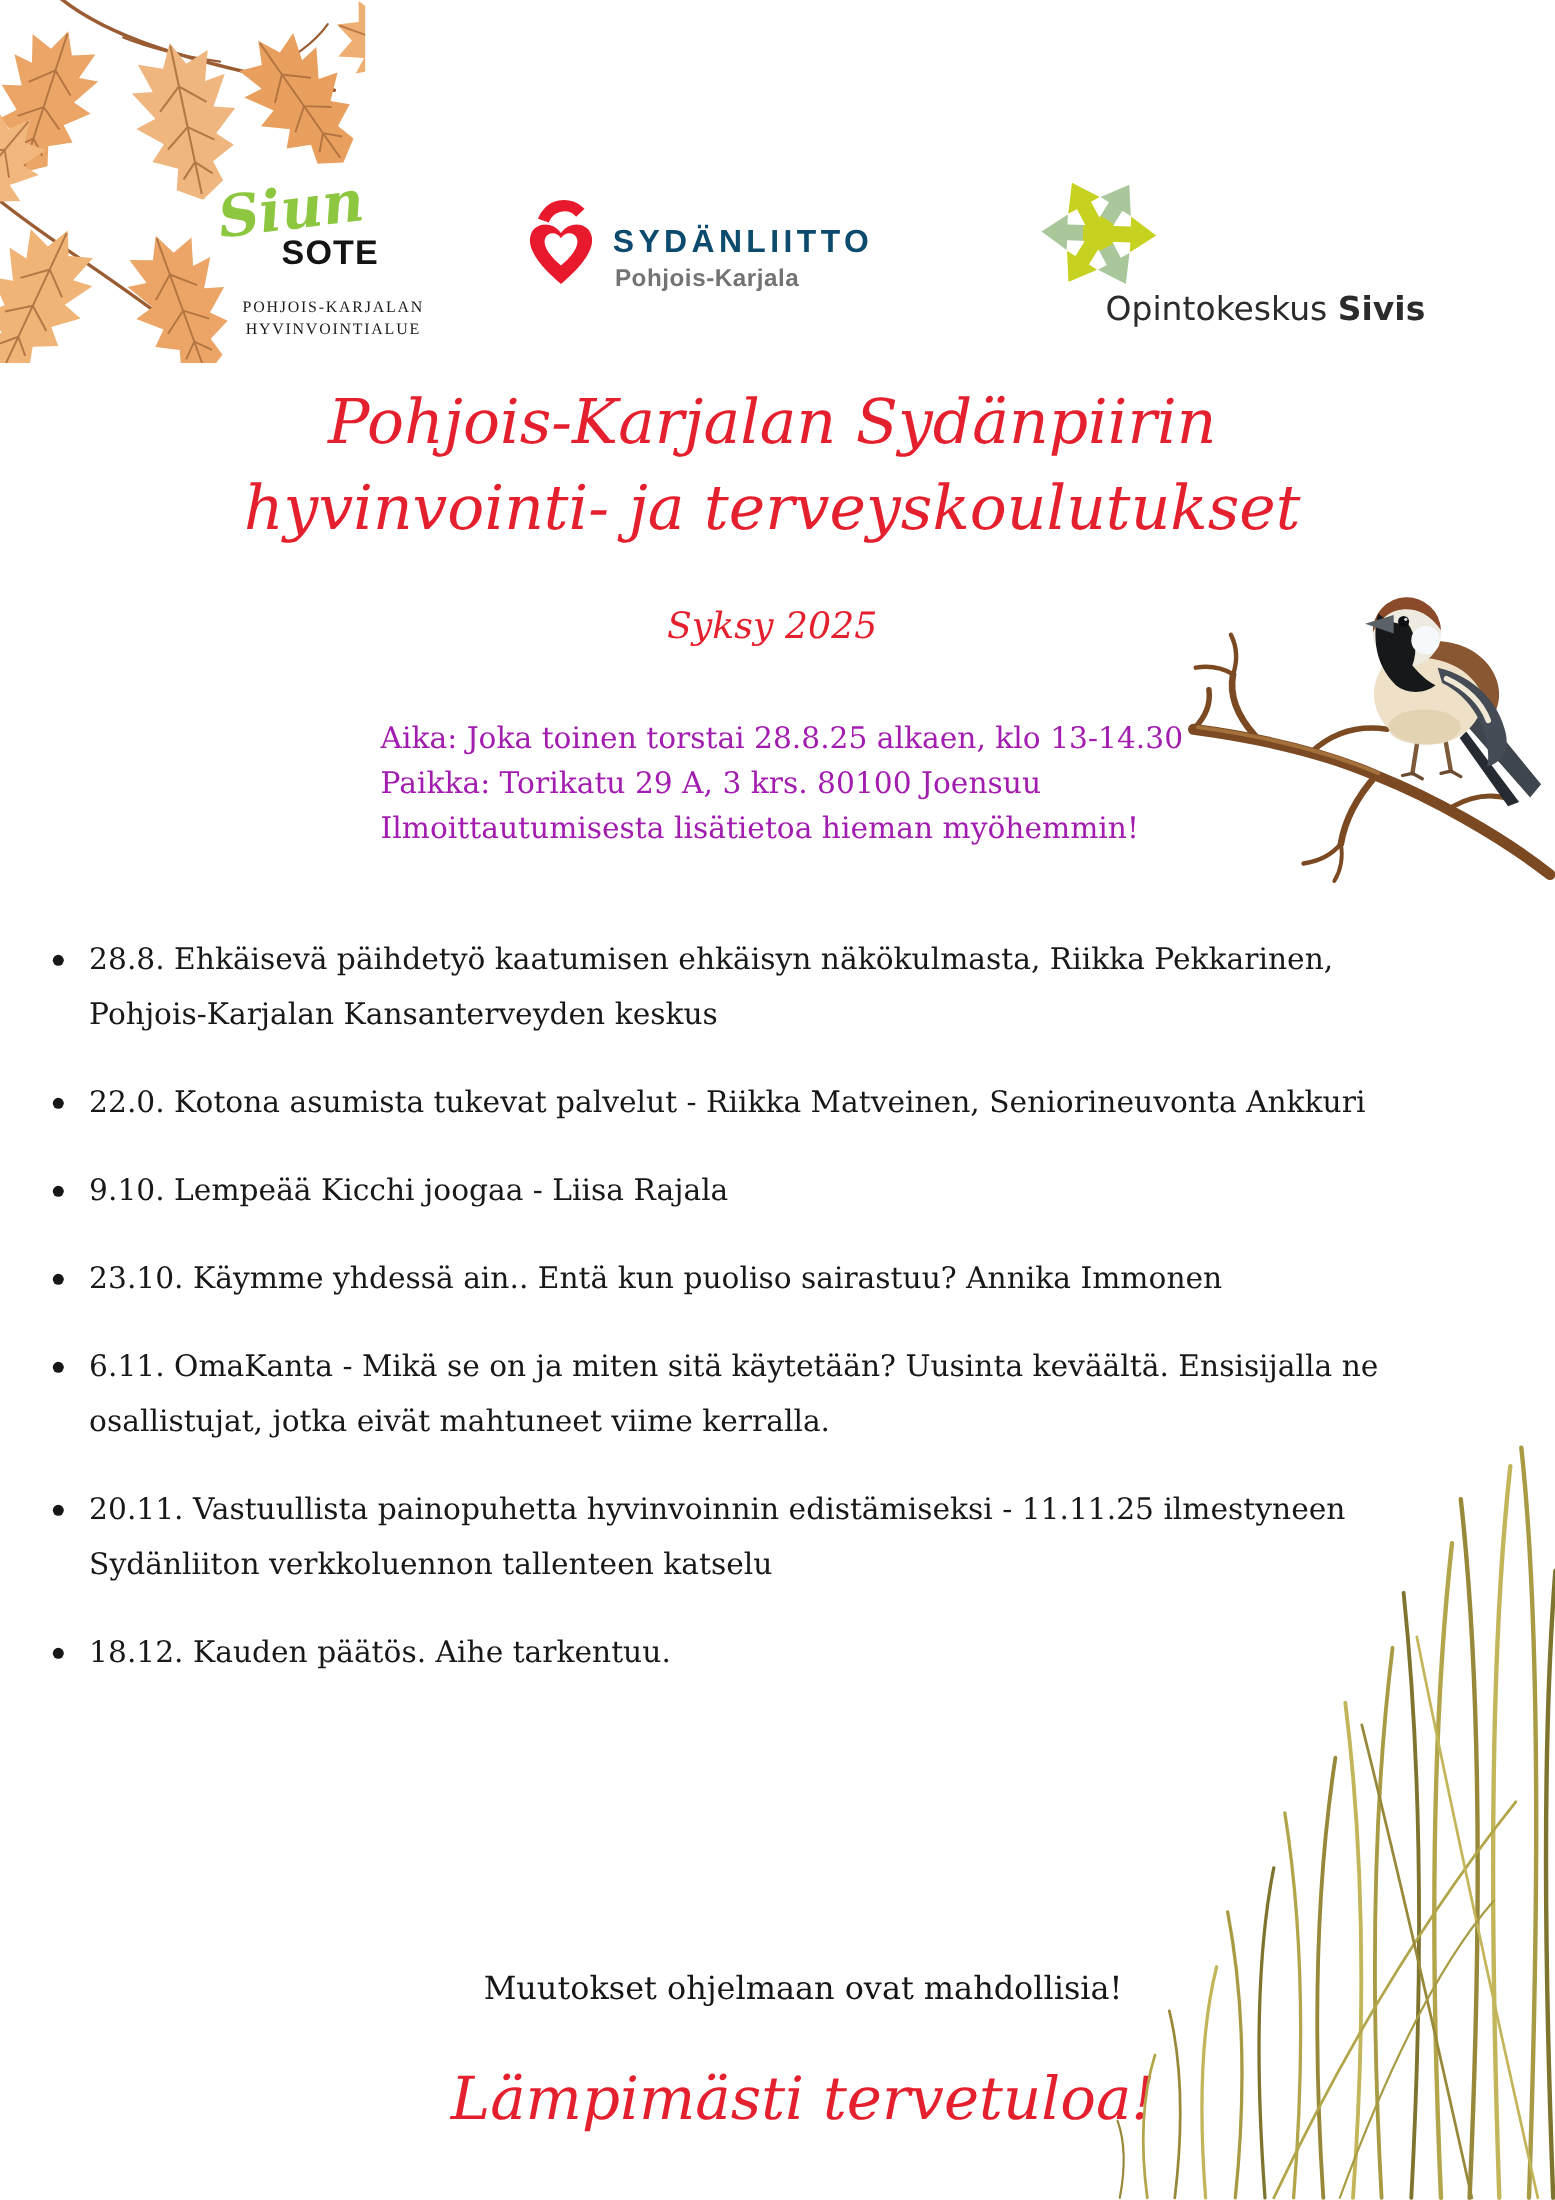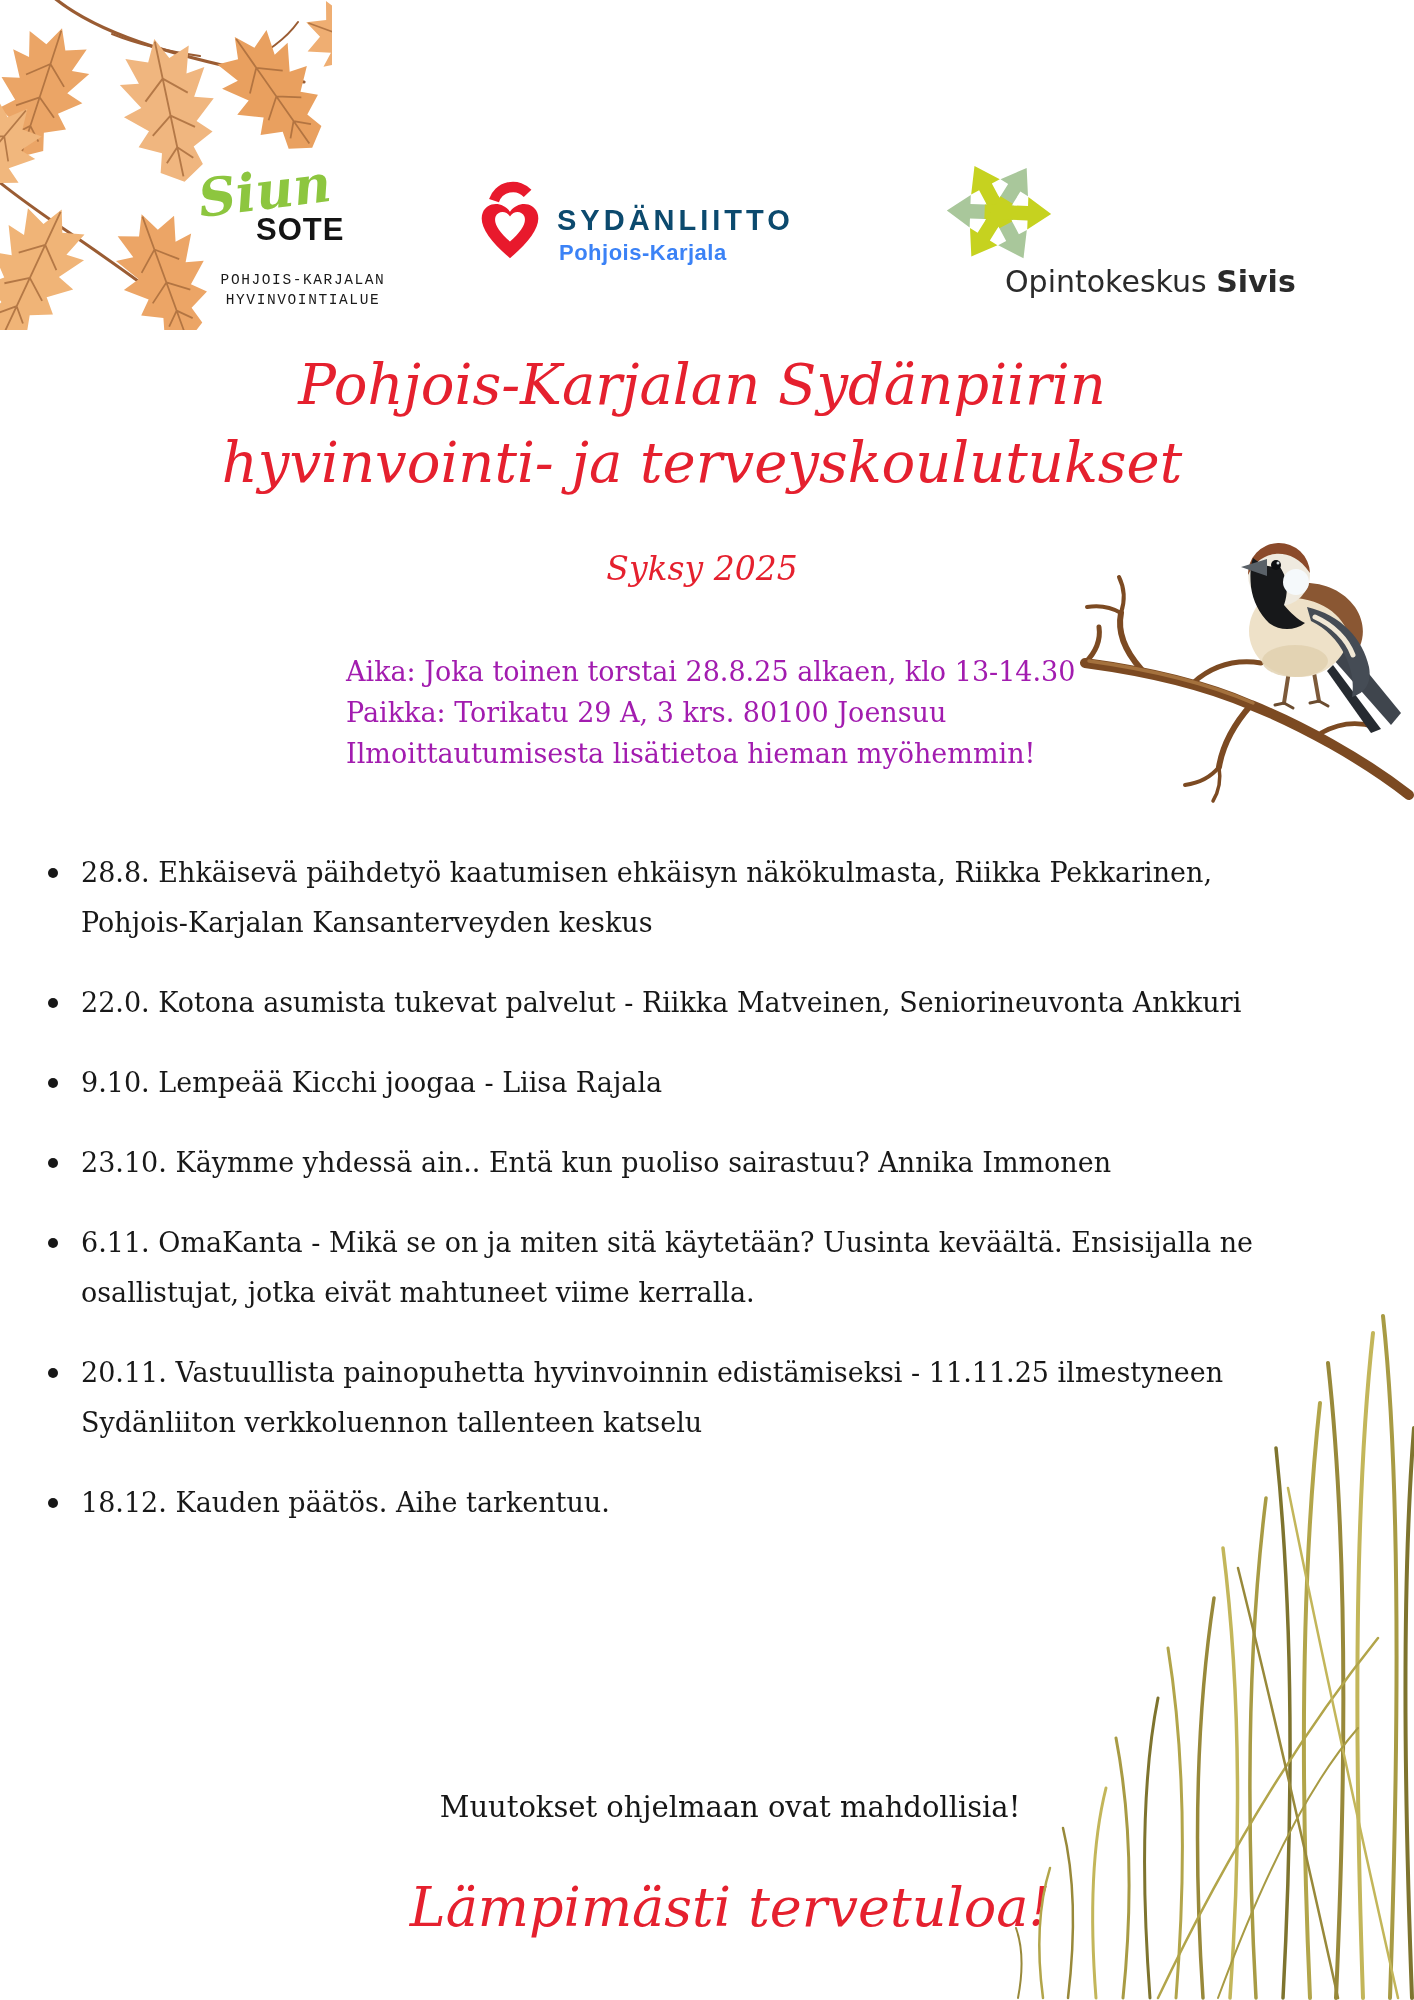--- a/index.html
+++ b/index.html
@@ -6,28 +6,28 @@
   .page{position:relative;width:1414px;height:2000px;background:#ffffff;overflow:hidden;
         font-family:"DejaVu Serif",serif;color:#1b1b1b;}
 
   
   .siun-script{position:absolute;left:198px;top:160px;font-style:italic;font-weight:bold;
       font-size:52px;color:#8dc63f;transform:rotate(-7deg);
       font-family:"DejaVu Serif",serif;}
   .sote-name{position:absolute;left:256px;top:212px;font-family:"Liberation Sans",sans-serif;
       font-weight:900;font-size:31px;letter-spacing:1px;color:#141414;}
   .sote-sub{position:absolute;left:198px;width:210px;text-align:center;
-      font-family:Liberation Mono, monospace;font-size:14.5px;letter-spacing:1.6px;color:#1a1a1a;}
+      font-family:Liberation Serif, serif;font-size:14.5px;letter-spacing:1.6px;color:#1a1a1a;}
   .sote-sub1{top:272px;} .sote-sub2{top:292px;}
 
   .heart-svg{position:absolute;left:470px;top:181px;}
   .sydan-name{position:absolute;left:557px;top:204px;font-family:"Liberation Sans",sans-serif;
       font-weight:bold;font-size:29px;letter-spacing:4px;color:#0c4a6e;}
   .sydan-region{position:absolute;left:559px;top:240px;font-family:"Liberation Sans",sans-serif;
-      font-weight:bold;font-size:22px;letter-spacing:.5px;color:#3b82f6;}
+      font-weight:bold;font-size:22px;letter-spacing:.5px;color:#737373;}
 
   .pinwheel-svg{position:absolute;left:936px;top:148px;}
   .sivis-text{position:absolute;left:1005px;top:264px;font-family:"DejaVu Sans",sans-serif;
       font-size:30px;color:#2b2b2b;}
   .sivis-text .bold{font-weight:bold;}
 
   
   .title-line{position:absolute;left:0;width:1404px;text-align:center;font-style:italic;
       color:#e5202e;font-family:"DejaVu Serif",serif;}
   .t1{top:352px;font-size:56px;}

